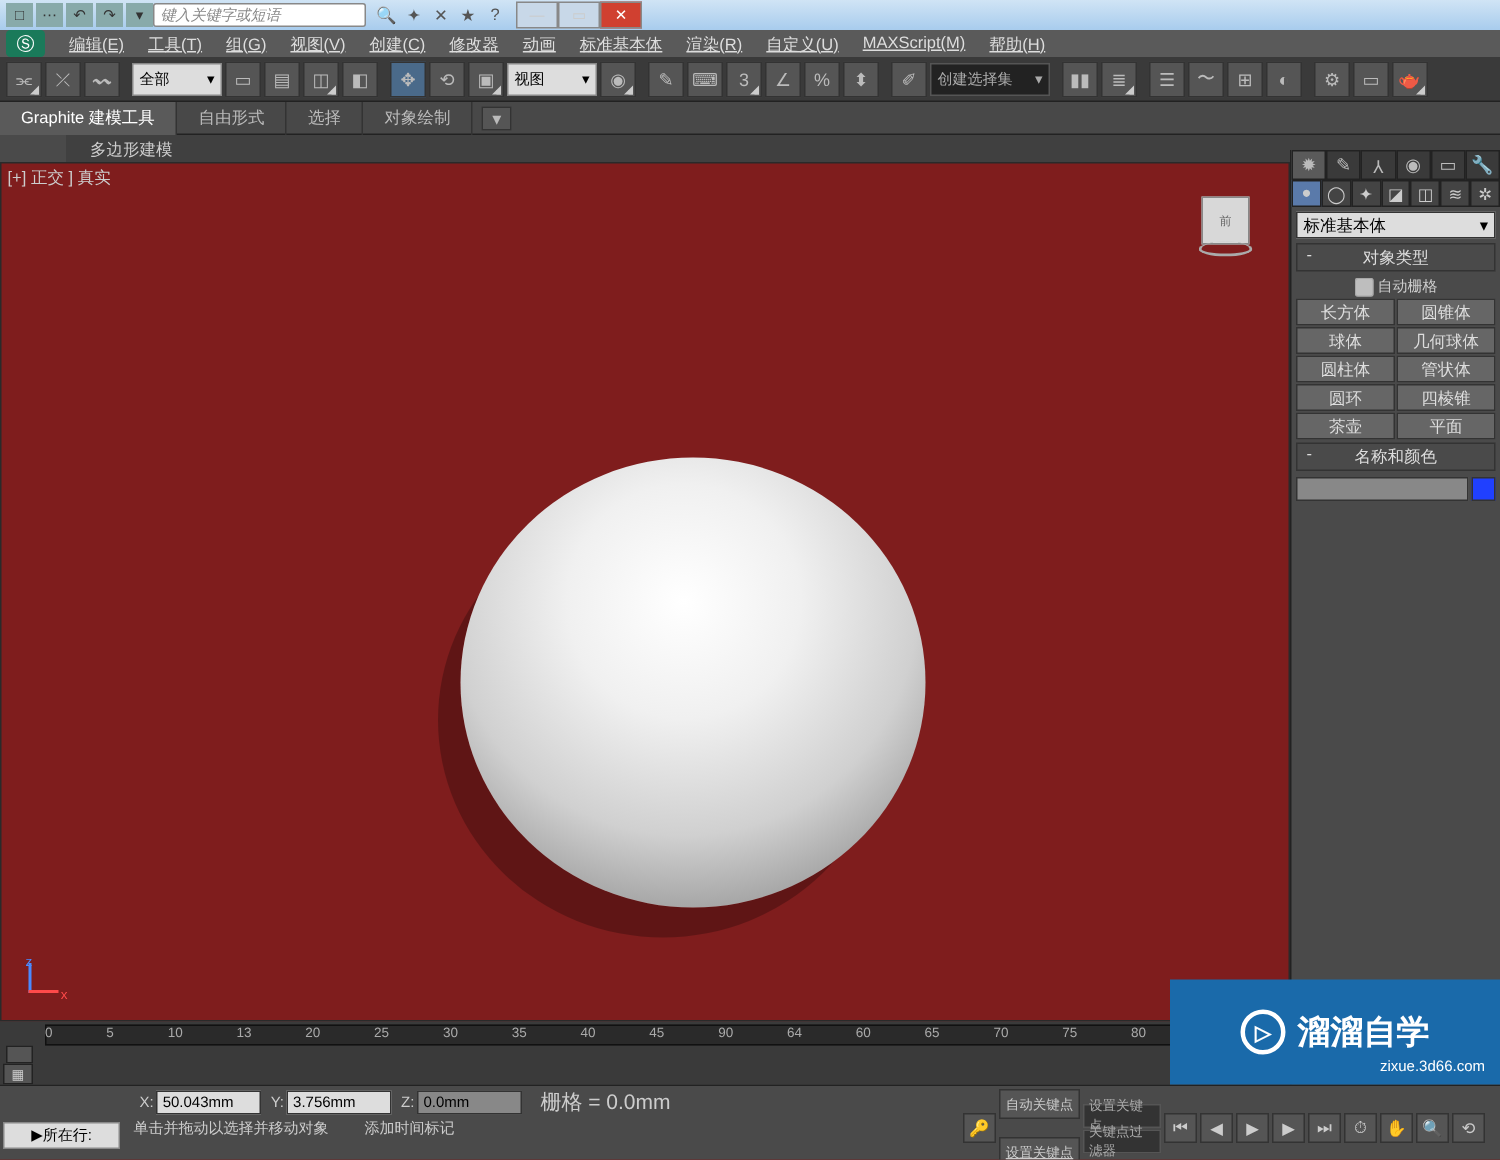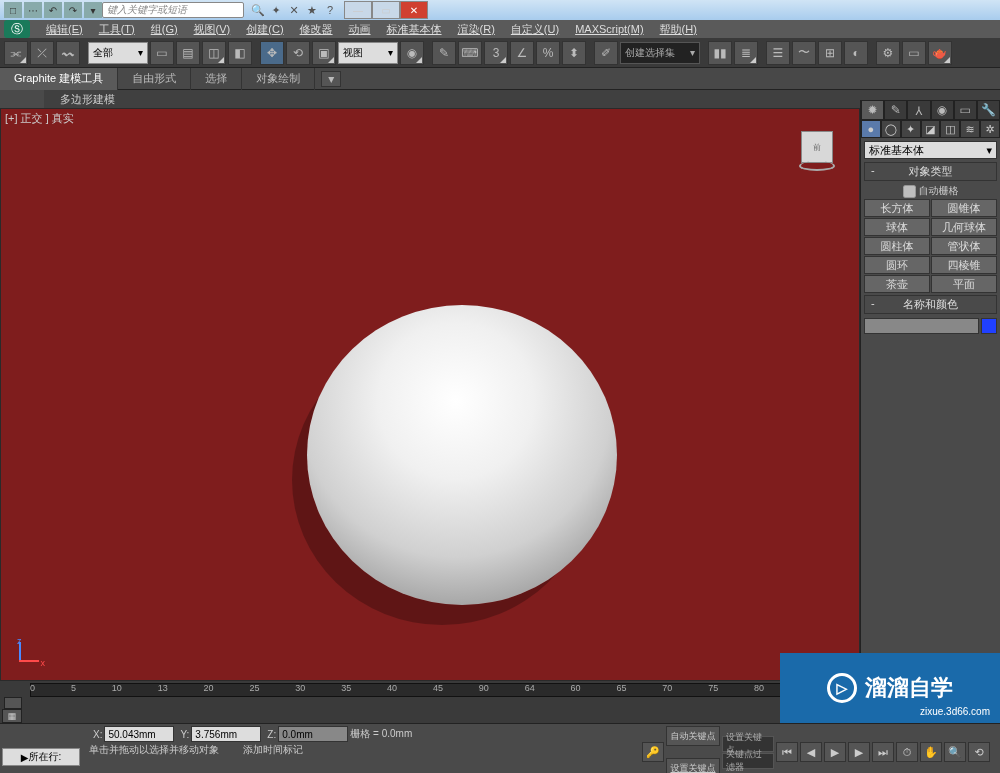--- a/index.html
+++ b/index.html
@@ -88,21 +88,21 @@
 .statusbar { position: absolute; bottom: 0; left: 0; right: 0; height: 50px; background: #4a4a4a; border-top: 1px solid #222; display: flex; }
 .left-status { width: 85px; padding: 2px; }
 .script-btn { width: 78px; height: 18px; background: #ddd; border: 1px solid #888; color: #000; font-size: 10px; display: flex; align-items: center; justify-content: center; margin-top: 22px; }
 .mid-status { flex: 1; padding: 2px 4px; }
 .status-line { height: 16px; background: #666; border: 1px solid #333; margin-bottom: 2px; padding: 0 4px; color: #ddd; font-size: 10px; display: flex; align-items: center; }
 .status-line .lock { margin-left: auto; margin-right: 4px; }
 .coord-row { display: flex; gap: 2px; align-items: center; }
 .coord-box { height: 16px; background: #888; border: 1px solid #333; padding: 0 3px; color: #000; font-size: 10px; display: flex; align-items: center; width: 70px; }
 .coord-box.active { background: #ddd; }
 .coord-lbl { color: #ccc; font-size: 10px; margin-left: 4px; }
-.grid-lbl { color: #ccc; font-size: 10px; text-align: right; }
+.grid-lbl { margin-left: 10px; color: #ccc; font-size: 14px; text-align: right; }
 .right-status { width: 360px; display: flex; align-items: center; padding: 2px; gap: 2px; flex-wrap: wrap; }
 .anim-btn { width: 22px; height: 20px; background: #555; border: 1px solid #333; display: flex; align-items: center; justify-content: center; color: #ccc; font-size: 11px; }
 .autokey { width: 54px; font-size: 9px; }
 .setkey { width: 54px; font-size: 9px; text-decoration: underline; }
 .key-dd { height: 16px; background: #333; border: 1px solid #555; color: #aaa; font-size: 9px; padding: 0 3px; display: flex; align-items: center; width: 52px; }
 
 
 .watermark { position: absolute; right: 0; bottom: 50px; width: 220px; height: 70px; background: #1a6aaa; display: flex; align-items: center; justify-content: center; color: #fff; font-size: 22px; font-weight: bold; gap: 8px; }
 .watermark .play { width: 30px; height: 30px; border: 3px solid #fff; border-radius: 50%; display: flex; align-items: center; justify-content: center; font-size: 14px; }
 .watermark .sub { position: absolute; bottom: 6px; right: 10px; font-size: 10px; font-weight: normal; }

